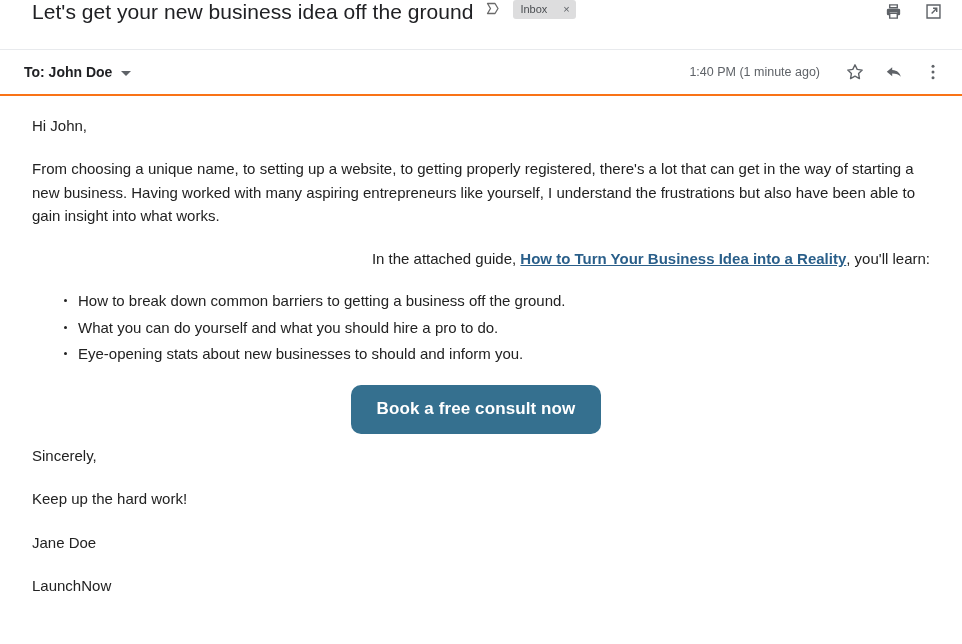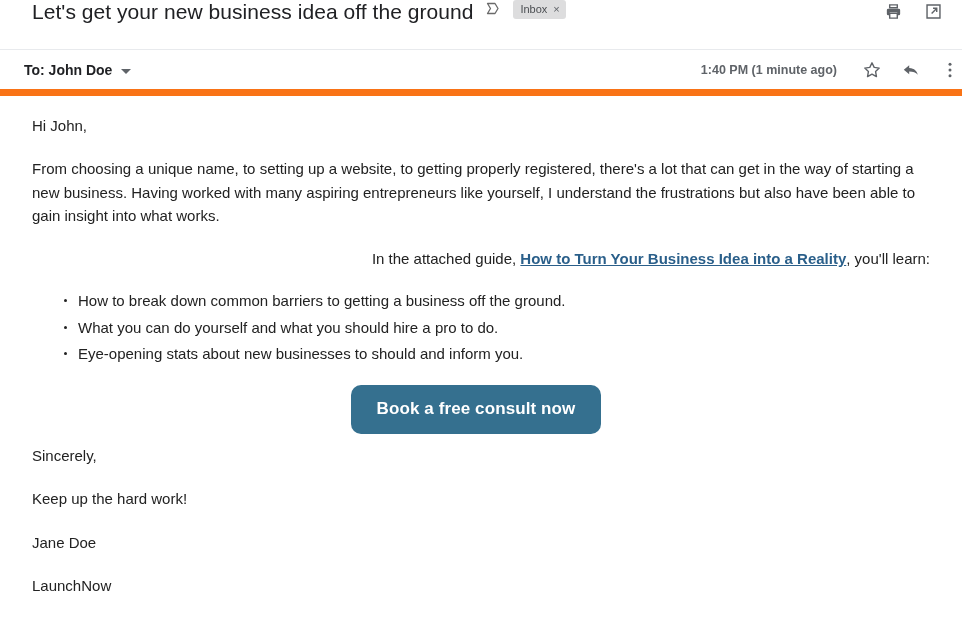--- a/index.html
+++ b/index.html
@@ -34,21 +34,21 @@
   .sent-marker {
     margin-left: 11px;
     display: inline-flex;
     align-items: center;
     color: #5f6368;
   }
   .label-chip {
     margin-left: 12px;
     display: inline-flex;
     align-items: center;
-    gap: 6px;
+    gap: 16px;
     background: #ddddde;
     color: #4b4e52;
     font-size: 11px;
     line-height: 1;
     padding: 4px 6px 4px 7px;
     border-radius: 3px;
     white-space: nowrap;
   }
   .chip-x {
     font-size: 11px;
@@ -70,22 +70,22 @@
     justify-content: center;
     cursor: pointer;
     color: #5f6368;
   }
 
   
   .meta-bar {
     height: 46px;
     display: flex;
     align-items: center;
-    padding: 0 1px 0 24px;
-    border-bottom: 7px solid #f97316;
+    padding: 0 18px 0 24px;
+    border-bottom: 2px solid #f97316;
   }
   .recipient {
     font-size: 14px;
     font-weight: bold;
     color: #202124;
     display: inline-flex;
     align-items: center;
     gap: 9px;
     cursor: pointer;
   }
@@ -101,21 +101,20 @@
   .meta-right {
     display: flex;
     align-items: center;
     gap: 17px;
   }
   .timestamp {
     font-size: 12.5px;
     color: #5f6368;
     white-space: nowrap;
     margin-right: 7px;
-    font-weight: bold;
   }
 
   
   .body {
     padding: 18px 32px 0 32px;
     font-size: 15px;
     line-height: 1.55;
     color: #222222;
   }
   .body p {

